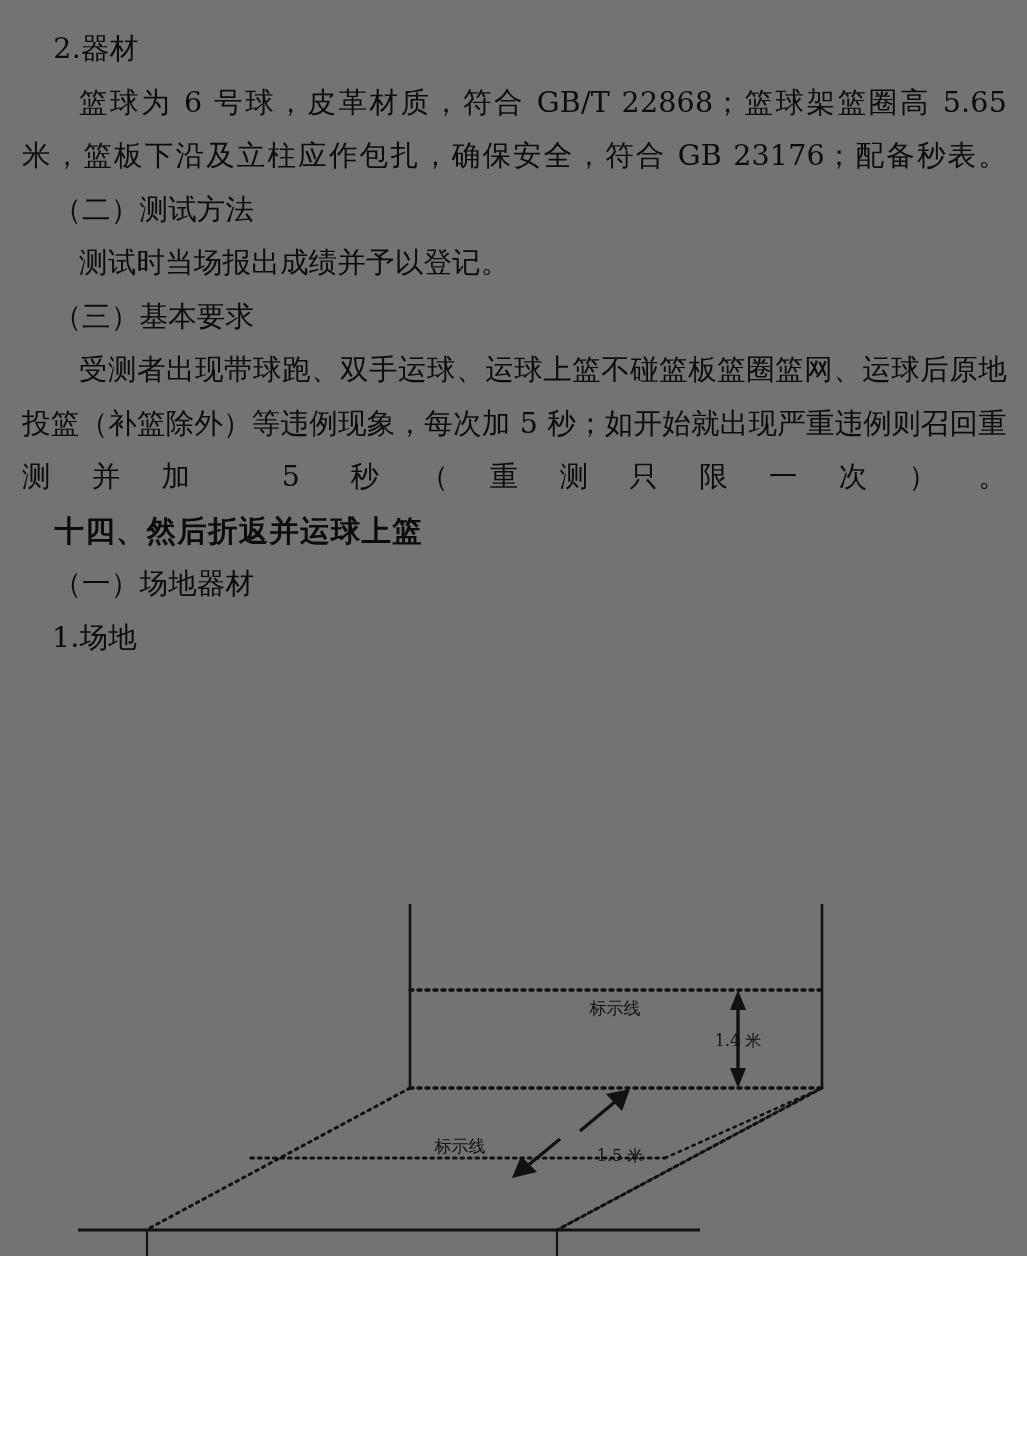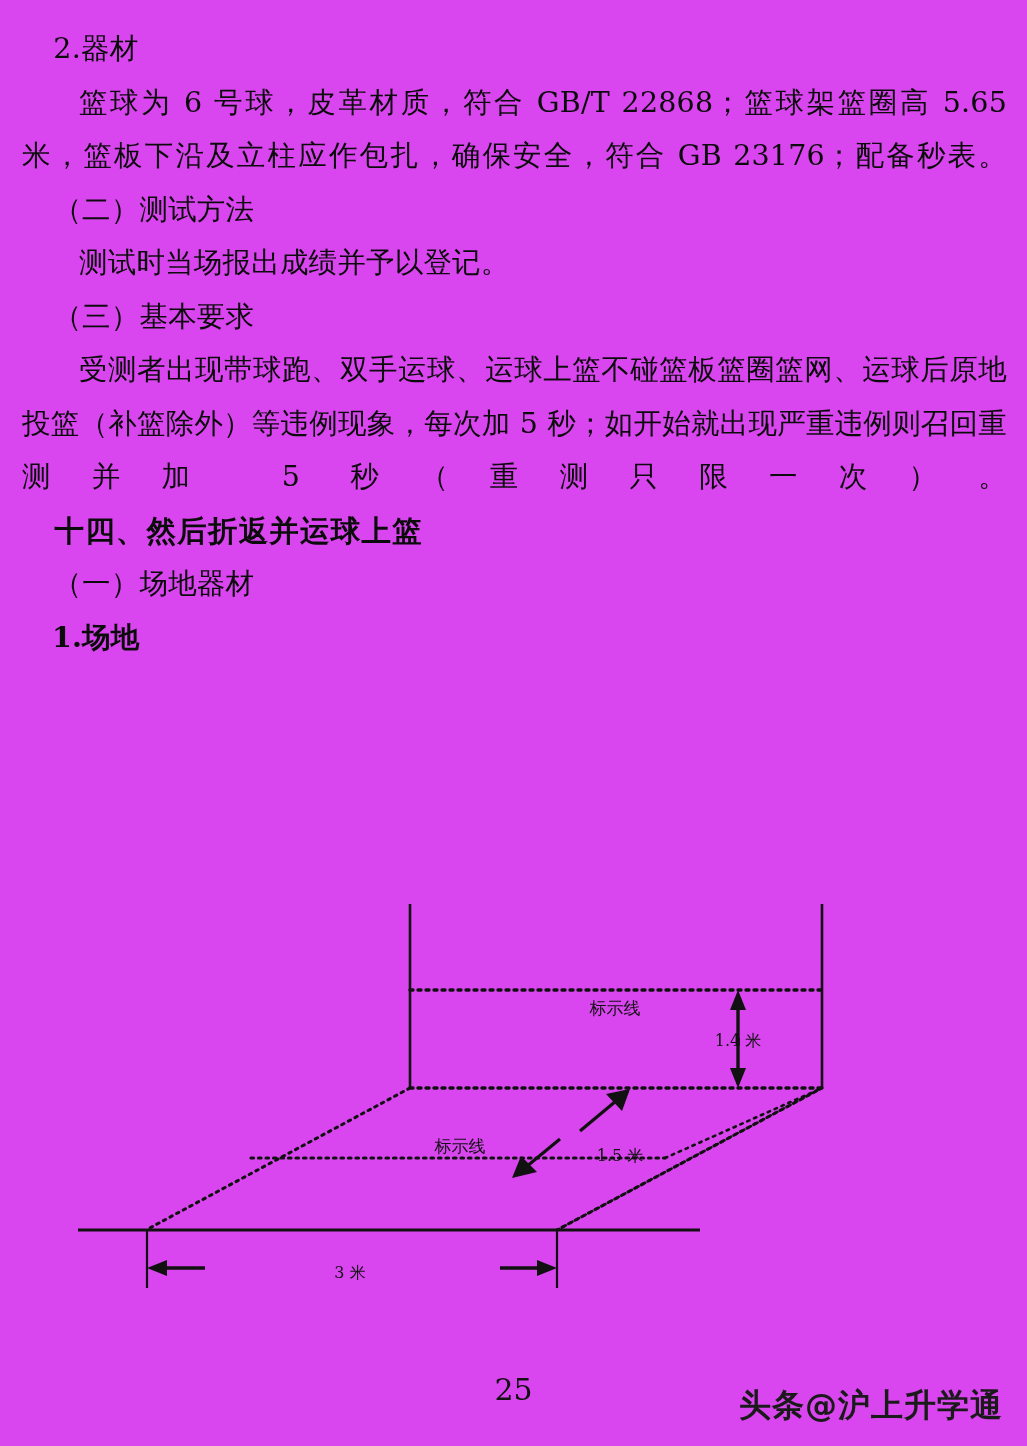--- a/index.html
+++ b/index.html
@@ -3,22 +3,22 @@
 <meta charset="utf-8">
 <style>
   html, body {
     margin: 0;
     padding: 0;
     background: #ffffff;
   }
   .page {
     position: relative;
     width: 1027px;
-    height: 1446px;
-    background: #d946ef;
+    height: 1256px;
+    background: #737373;
     overflow: hidden;
     font-family: "DejaVu Serif", "Liberation Serif", serif;
     color: #0b0b0b;
   }
   .body-text {
     position: absolute;
     left: 22px;
     top: 22px;
     width: 985px;
   }
@@ -29,21 +29,20 @@
     text-align: justify;
     text-align-last: left;
     margin: 0;
     white-space: normal;
   }
   .indent2 {
     text-indent: 2em;
   }
   .indent1 {
     text-indent: 1.05em;
-    font-weight: bold;
   }
   .indent-head {
     text-indent: 1.1em;
   }
   .bold-head {
     font-weight: 700;
     font-size: 29.5px;
     letter-spacing: 1.2px;
   }
   .justify-full {

